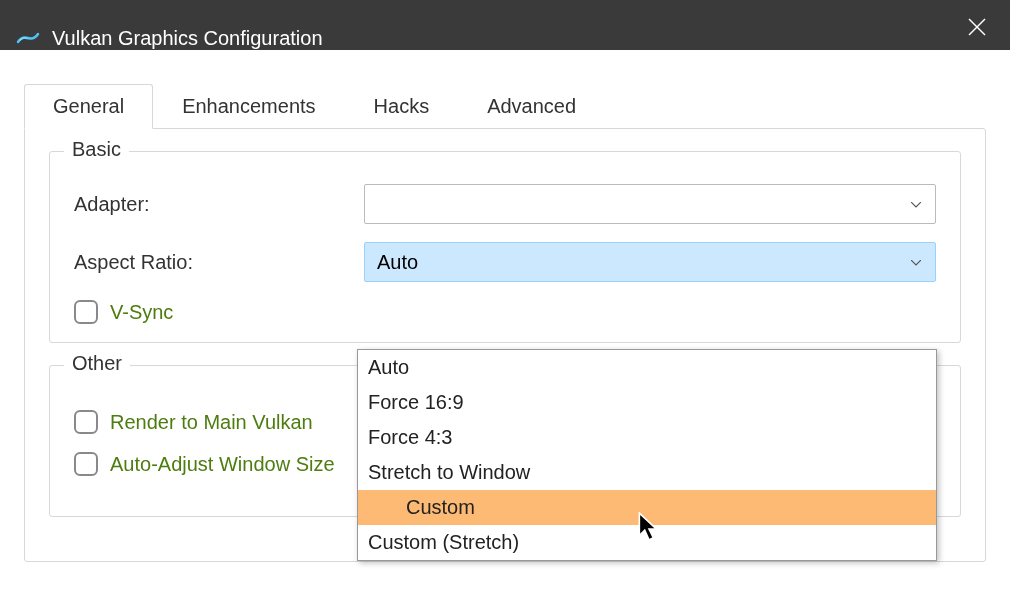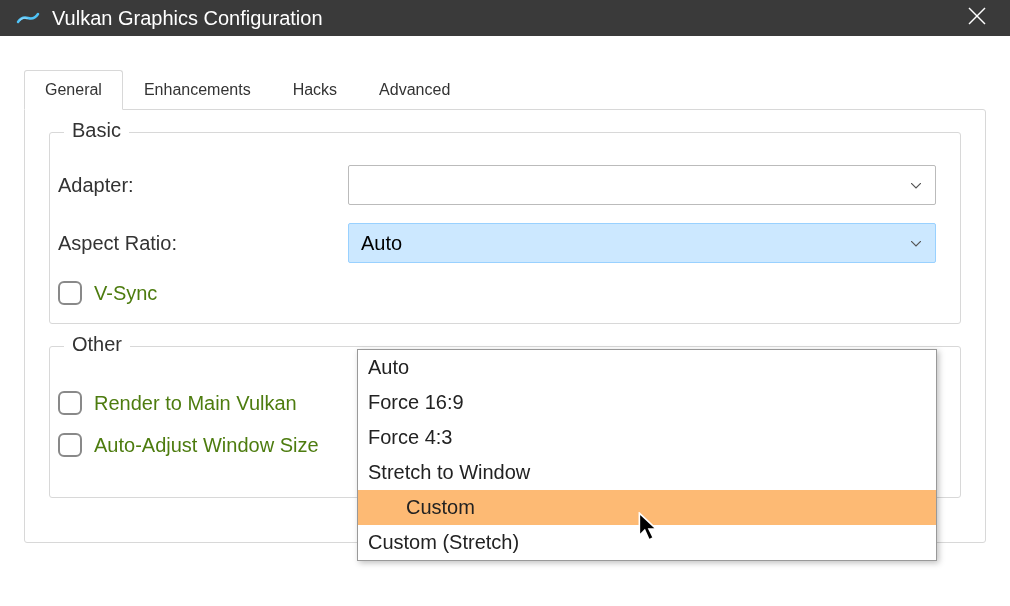--- a/index.html
+++ b/index.html
@@ -9,24 +9,24 @@
       font-family: "Segoe UI", Arial, sans-serif;
     }
     body {
       width: 1010px;
       height: 606px;
       background: #ffffff;
       overflow: hidden;
       position: relative;
     }
     .titlebar {
-      height: 36px;
+      height: 50px;
       background: #3a3a3a;
       display: flex;
-      align-items: center;
+      align-items: flex-end;
       padding: 0 16px;
       color: #ffffff;
     }
     .titlebar-icon {
       width: 24px;
       height: 24px;
       margin-right: 12px;
       display: flex;
       align-items: center;
       justify-content: center;
@@ -43,22 +43,22 @@
       padding: 8px;
     }
     .content-area {
       padding: 34px 24px 0 24px;
     }
     .tabs {
       display: flex;
       position: relative;
     }
     .tab {
-      padding: 10px 20px;
-      font-size: 16px;
+      padding: 10px 28px;
+      font-size: 20px;
       color: #333;
       cursor: pointer;
       border: 1px solid transparent;
       border-bottom: none;
       background: transparent;
       position: relative;
       z-index: 2;
     }
     .tab.active {
       background: #ffffff;
@@ -70,21 +70,21 @@
     .tab-content {
       border: 1px solid #d8d8d8;
       border-radius: 0 3px 3px 3px;
       padding: 22px 24px;
       position: relative;
       z-index: 1;
     }
     .fieldset {
       border: 1px solid #d8d8d8;
       border-radius: 3px;
-      padding: 14px 24px 18px 8px;
+      padding: 14px 24px 18px 24px;
       margin-bottom: 22px;
       position: relative;
     }
     .fieldset-legend {
       position: absolute;
       top: -14px;
       left: 14px;
       background: #ffffff;
       padding: 0 8px;
       font-size: 20px;

